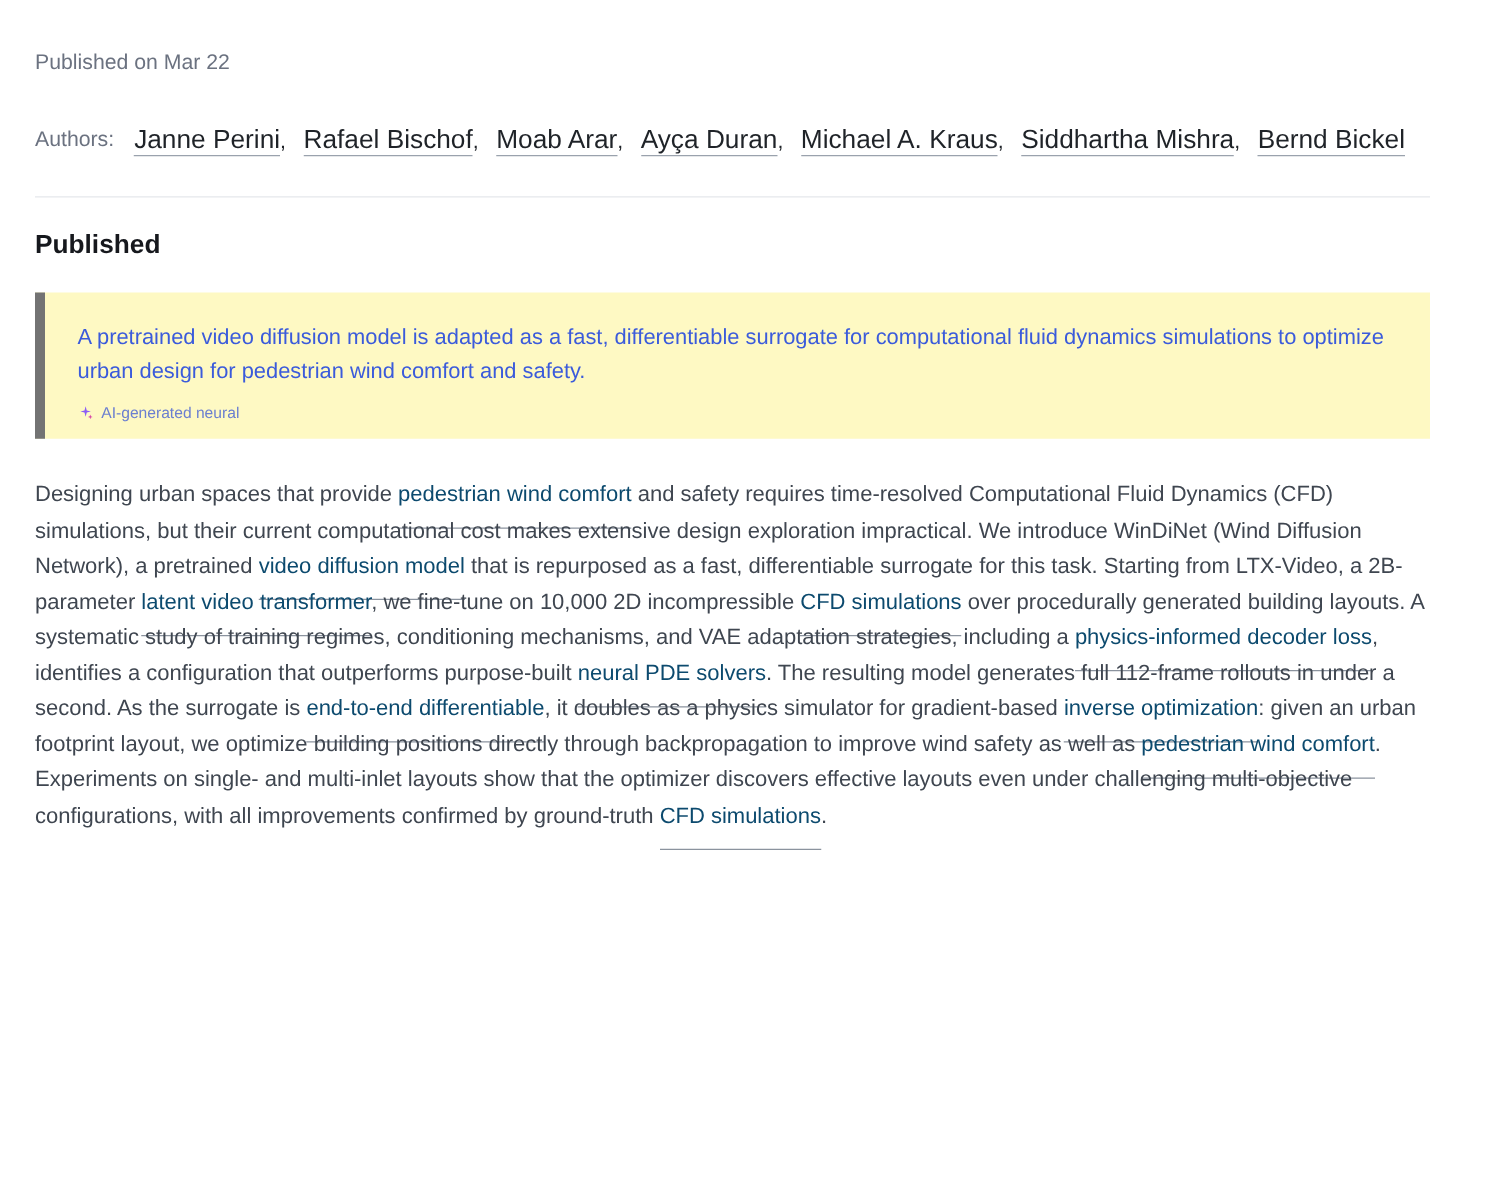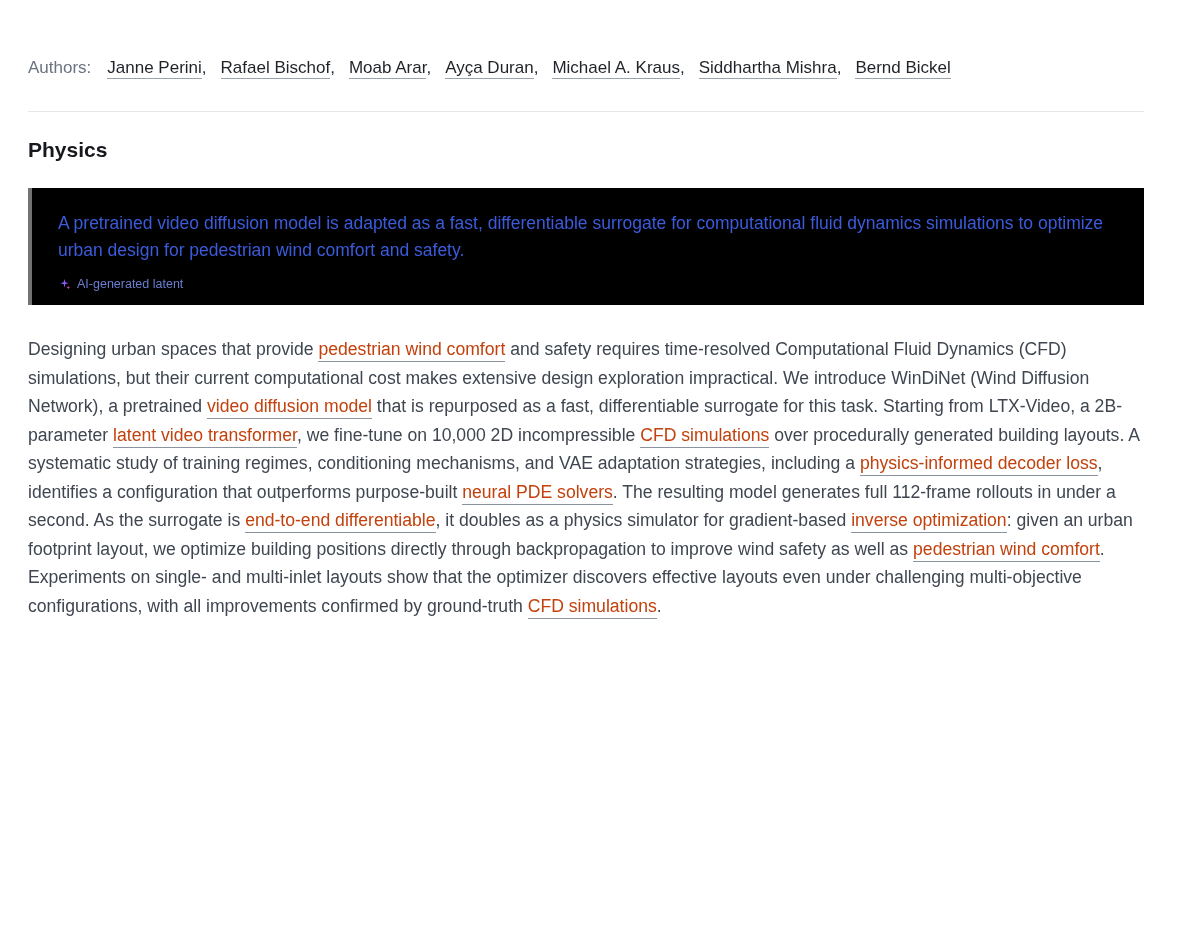--- a/index.html
+++ b/index.html
@@ -39,21 +39,21 @@
     flex-wrap: wrap;
     align-items: center;
     gap: 0;
   }
   .authors-label {
     font-size: 17px;
     color: #6b7280;
     margin-right: 16px;
   }
   .author {
-    font-size: 17px;
+    font-size: 21px;
     color: #1f2328;
     text-decoration: none;
     border-bottom: 1px solid #9aa2ad;
     padding-bottom: 1px;
   }
   .author-sep {
     font-size: 17px;
     color: #1f2328;
     margin-right: 14px;
   }
@@ -63,22 +63,22 @@
     border-top: 1px solid #e5e7eb;
   }
   h2.section-title {
     font-size: 21px;
     font-weight: 700;
     margin: 26px 0 0 0;
     color: #16181d;
   }
   .summary-box {
     margin-top: 26px;
-    background: #000000;
-    border-left: 4px solid #737373;
+    background: #fef9c3;
+    border-left: 8px solid #737373;
     padding: 22px 26px 14px 26px;
     box-sizing: border-box;
   }
   .summary-text {
     font-size: 17.5px;
     line-height: 1.52;
     color: #3b5bdb;
     margin: 0;
   }
   .summary-tag {
@@ -97,48 +97,49 @@
   }
   .abstract-body {
     margin-top: 30px;
     font-size: 17.6px;
     line-height: 1.62;
     color: #3f4650;
     max-width: 1118px;
   }
   .abstract-body .kw {
     border-bottom: 1px solid #8b939e;
-    padding-bottom: 2px;
-    color: #c2410c;
+    padding-bottom: 17px;
+    color: #0c4a6e;
   }
 </style>
 </head>
 <body>
 
 <div class="page">
 
 
+  <div class="published">Published on Mar 22</div>
 
   <div class="authors-row">
     <span class="authors-label">Authors:</span>
     <span id="authors-container"><a class="author">Janne Perini</a><span class="author-sep">,</span><a class="author">Rafael Bischof</a><span class="author-sep">,</span><a class="author">Moab Arar</a><span class="author-sep">,</span><a class="author">Ayça Duran</a><span class="author-sep">,</span><a class="author">Michael A. Kraus</a><span class="author-sep">,</span><a class="author">Siddhartha Mishra</a><span class="author-sep">,</span><a class="author">Bernd Bickel</a></span>
   </div>
 
   <hr class="divider">
 
-  <h2 class="section-title">Physics</h2>
+  <h2 class="section-title">Published</h2>
 
   <div class="summary-box">
     <p class="summary-text">A pretrained video diffusion model is adapted as a fast, differentiable surrogate for computational fluid dynamics simulations to optimize urban design for pedestrian wind comfort and safety.</p>
     <div class="summary-tag">
       <span class="sparkle">
         <svg width="13" height="13" viewBox="0 0 16 16" aria-hidden="true">
           <path d="M8 1.2 L9.1 5.3 L13.2 6.4 L9.1 7.5 L8 11.6 L6.9 7.5 L2.8 6.4 L6.9 5.3 Z" fill="#8b5cf6"></path>
           <path d="M12.6 9.4 L13.2 11.1 L14.9 11.7 L13.2 12.3 L12.6 14 L12 12.3 L10.3 11.7 L12 11.1 Z" fill="#d946a8"></path>
         </svg>
       </span>
-      <span>AI-generated latent</span>
+      <span>AI-generated neural</span>
     </div>
   </div>
 
   <p class="abstract-body" id="abstract-body">Designing urban spaces that provide <span class="kw">pedestrian wind comfort</span> and safety requires time-resolved Computational Fluid Dynamics (CFD) simulations, but their current computational cost makes extensive design exploration impractical. We introduce WinDiNet (Wind Diffusion Network), a pretrained <span class="kw">video diffusion model</span> that is repurposed as a fast, differentiable surrogate for this task. Starting from LTX-Video, a 2B-parameter <span class="kw">latent video transformer</span>, we fine-tune on 10,000 2D incompressible <span class="kw">CFD simulations</span> over procedurally generated building layouts. A systematic study of training regimes, conditioning mechanisms, and VAE adaptation strategies, including a <span class="kw">physics-informed decoder loss</span>, identifies a configuration that outperforms purpose-built <span class="kw">neural PDE solvers</span>. The resulting model generates full 112-frame rollouts in under a second. As the surrogate is <span class="kw">end-to-end differentiable</span>, it doubles as a physics simulator for gradient-based <span class="kw">inverse optimization</span>: given an urban footprint layout, we optimize building positions directly through backpropagation to improve wind safety as well as <span class="kw">pedestrian wind comfort</span>. Experiments on single- and multi-inlet layouts show that the optimizer discovers effective layouts even under challenging multi-objective configurations, with all improvements confirmed by ground-truth <span class="kw">CFD simulations</span>.</p>
 
 </div>
 
 </body></html>

